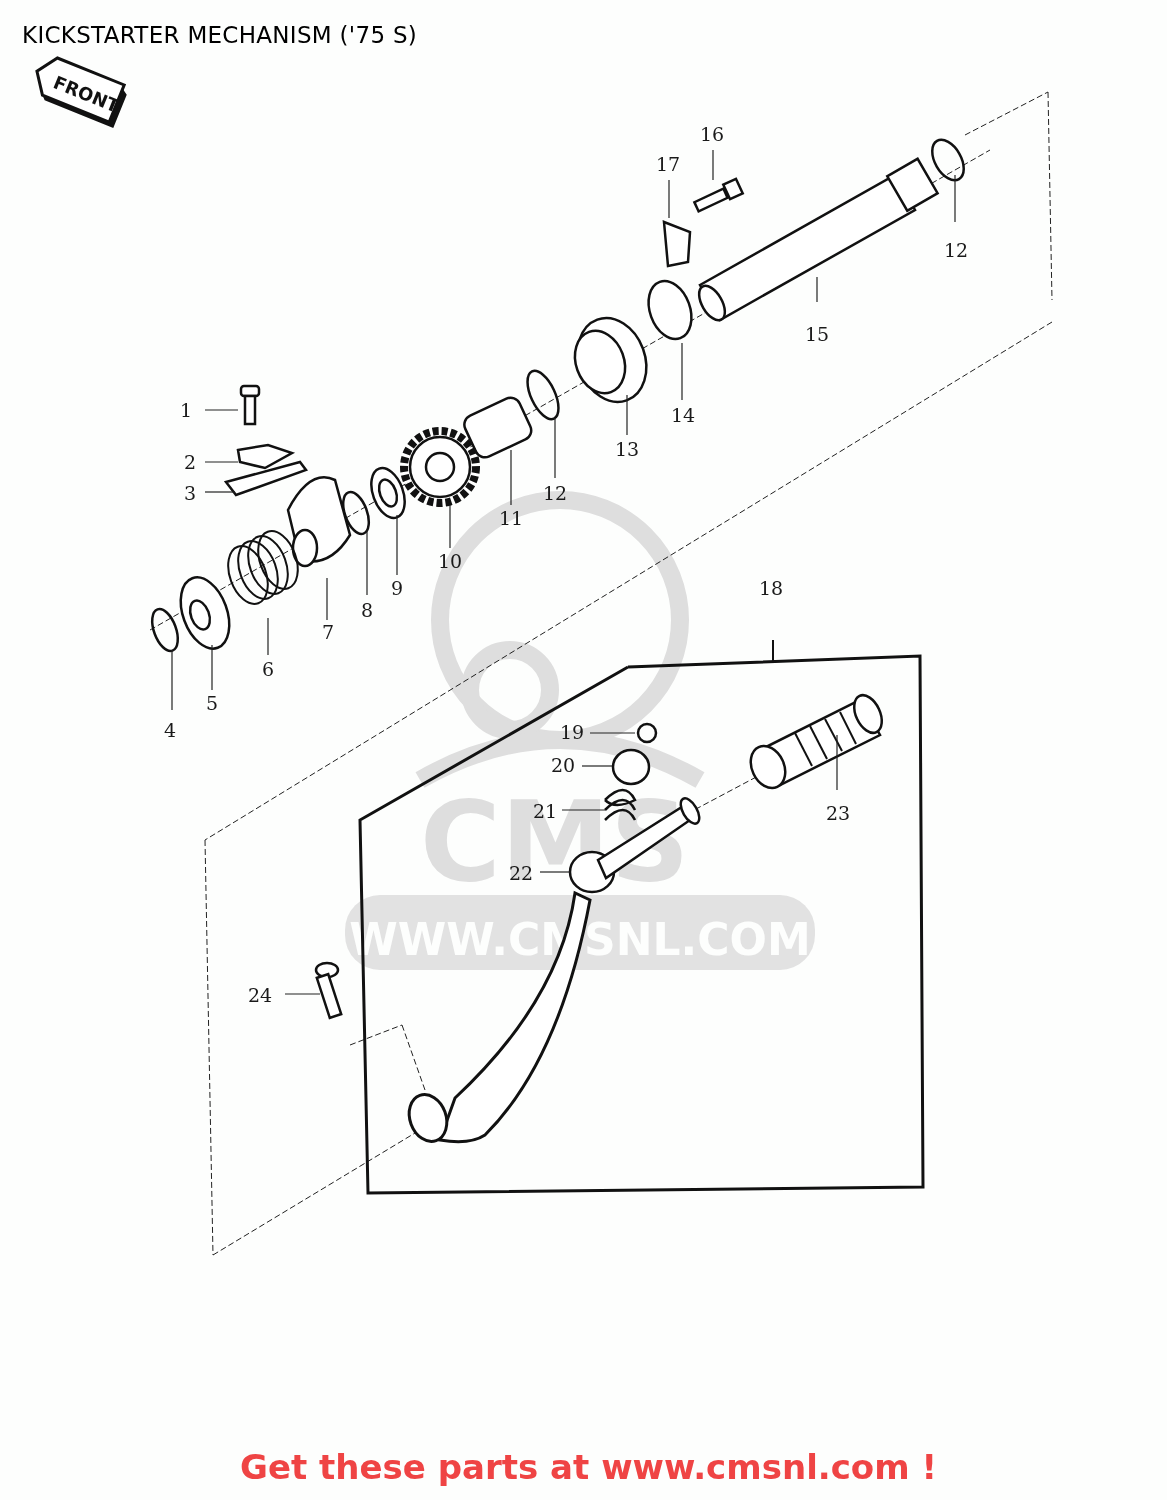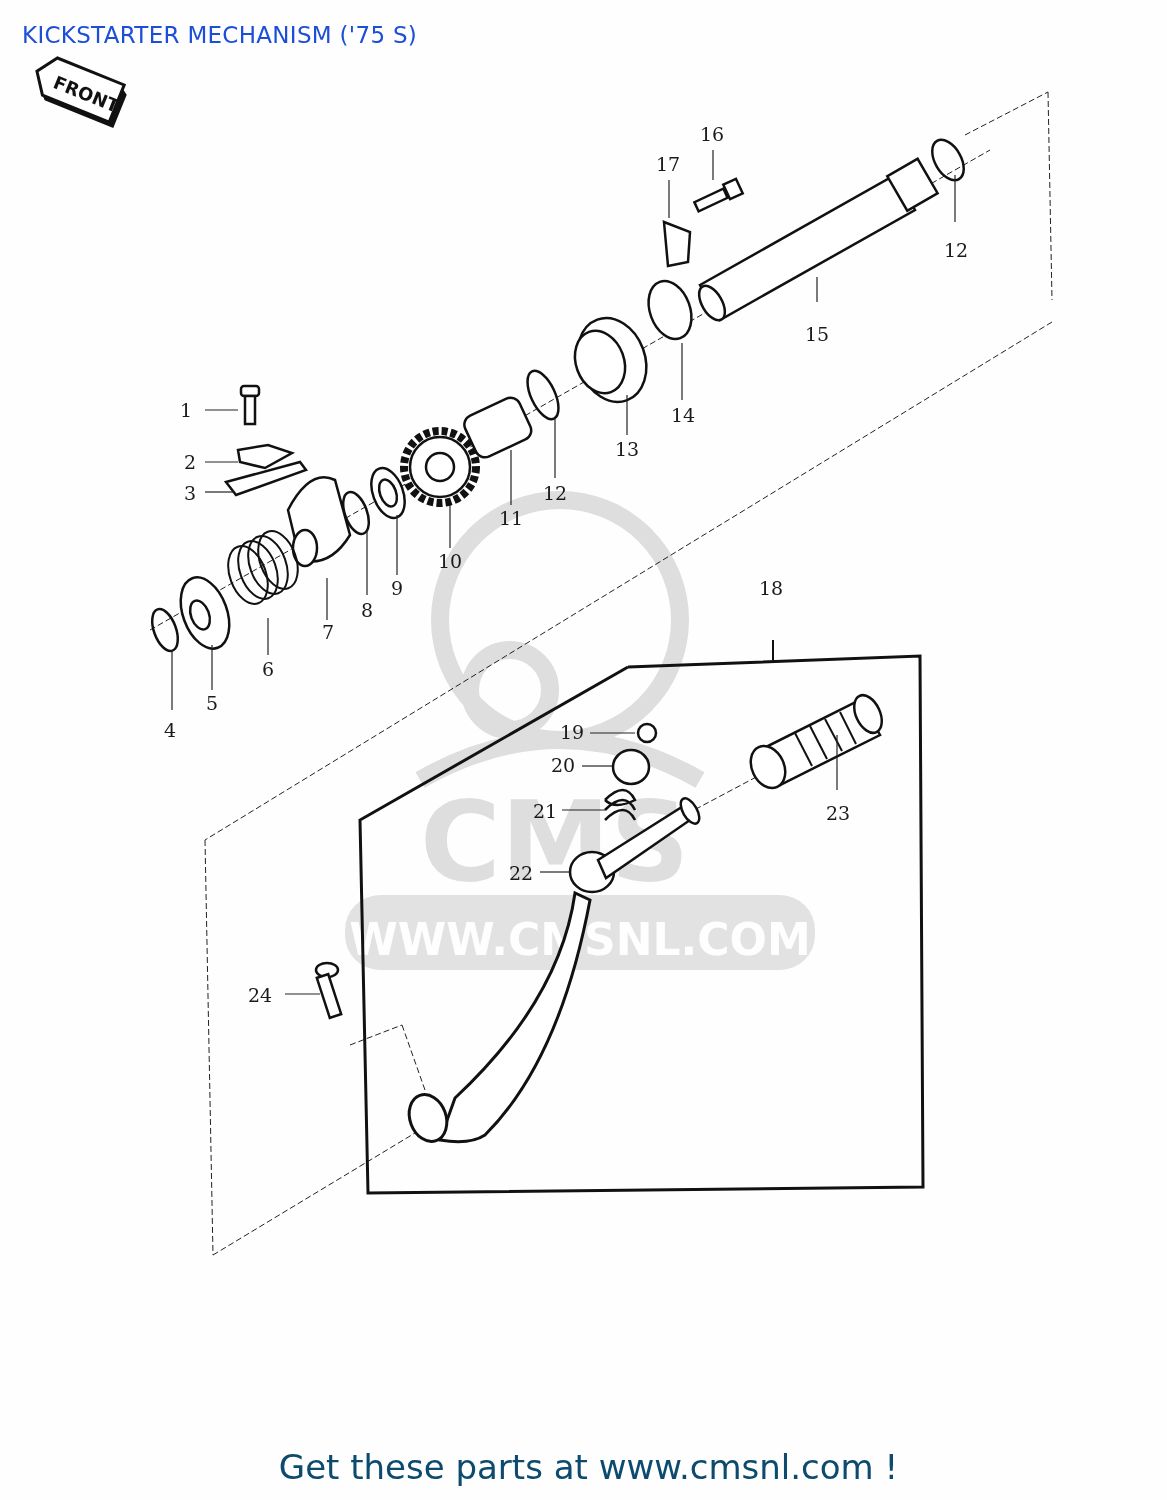--- a/index.html
+++ b/index.html
@@ -1,19 +1,19 @@
 <!DOCTYPE html>
 <html><head>
 <meta charset="utf-8">
 <style>
   html, body { margin:0; padding:0; background:#fdfefd; }
   body { width:1167px; height:1500px; position:relative; overflow:hidden; font-family:"DejaVu Sans", sans-serif; }
-  .title { position:absolute; left:22px; top:22px; font-size:23px; color:#1d4ed8; letter-spacing:0.3px; }
+  .title { position:absolute; left:22px; top:22px; font-size:23px; color:#000000; letter-spacing:0.3px; }
   .footer { position:absolute; left:0; width:1167px; top:1447px; text-align:center; font-family:"DejaVu Sans", sans-serif; font-size:34px; color:#cc0000; padding-left:5px; }
-  .footer a { color:#0c4a6e; text-decoration:none; }
+  .footer a { color:#ef4444; text-decoration:none;font-weight:bold; }
   svg.diagram { position:absolute; left:0; top:0; }
   .lbl { font-family:"DejaVu Serif", serif; font-size:19px; fill:#1a1a1a; }
 </style>
 </head>
 <body>
 
 <div class="title">KICKSTARTER MECHANISM ('75 S)</div>
 
 <svg class="diagram" width="1167" height="1500" viewBox="0 0 1167 1500">
 

